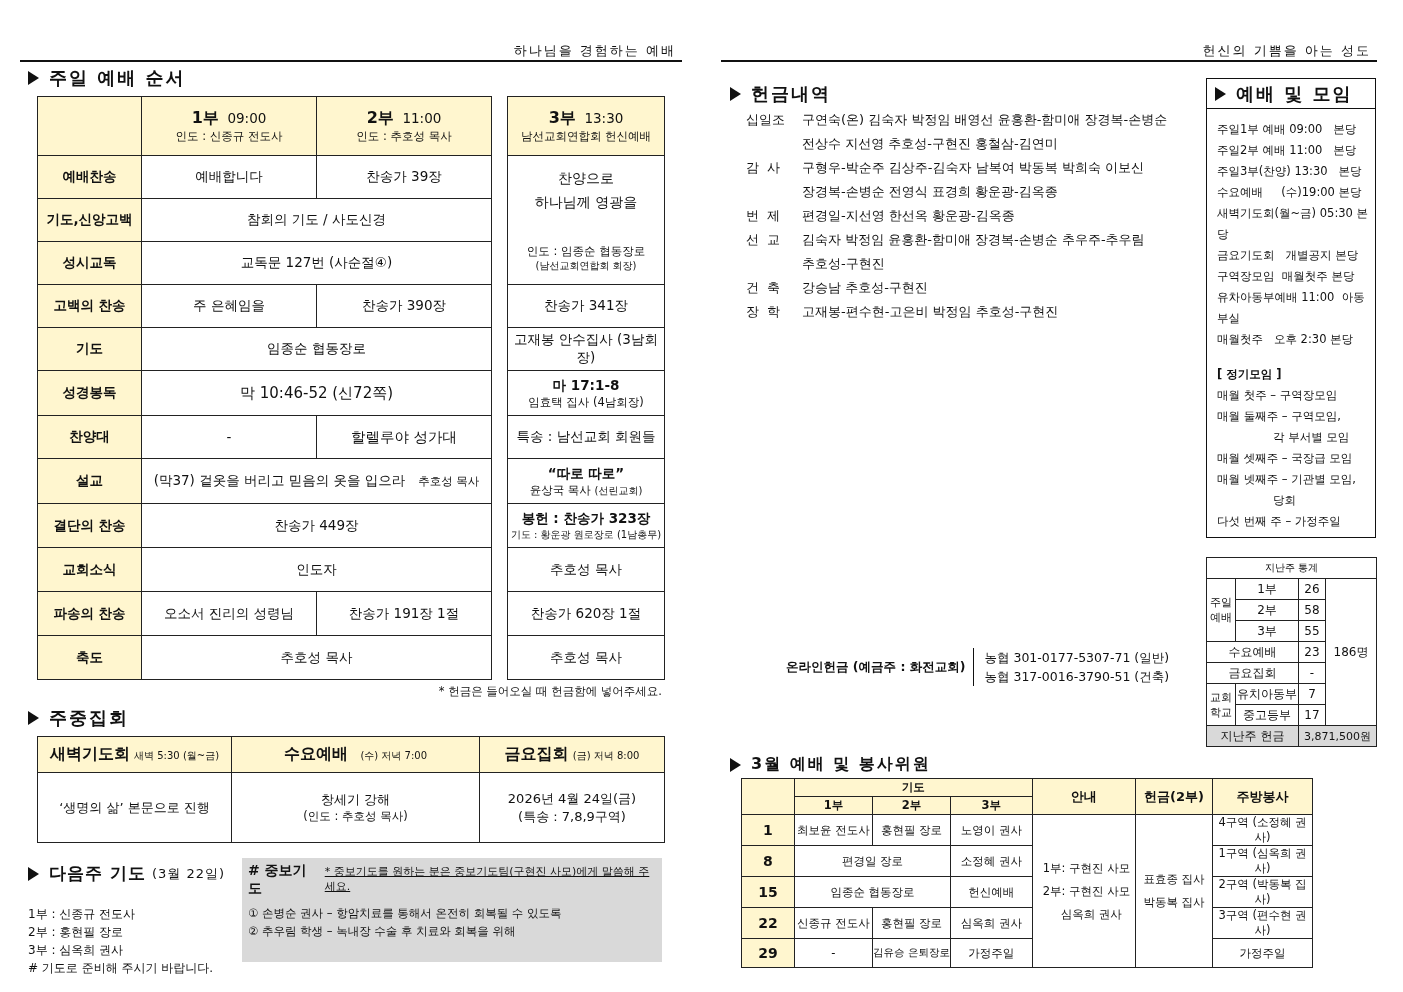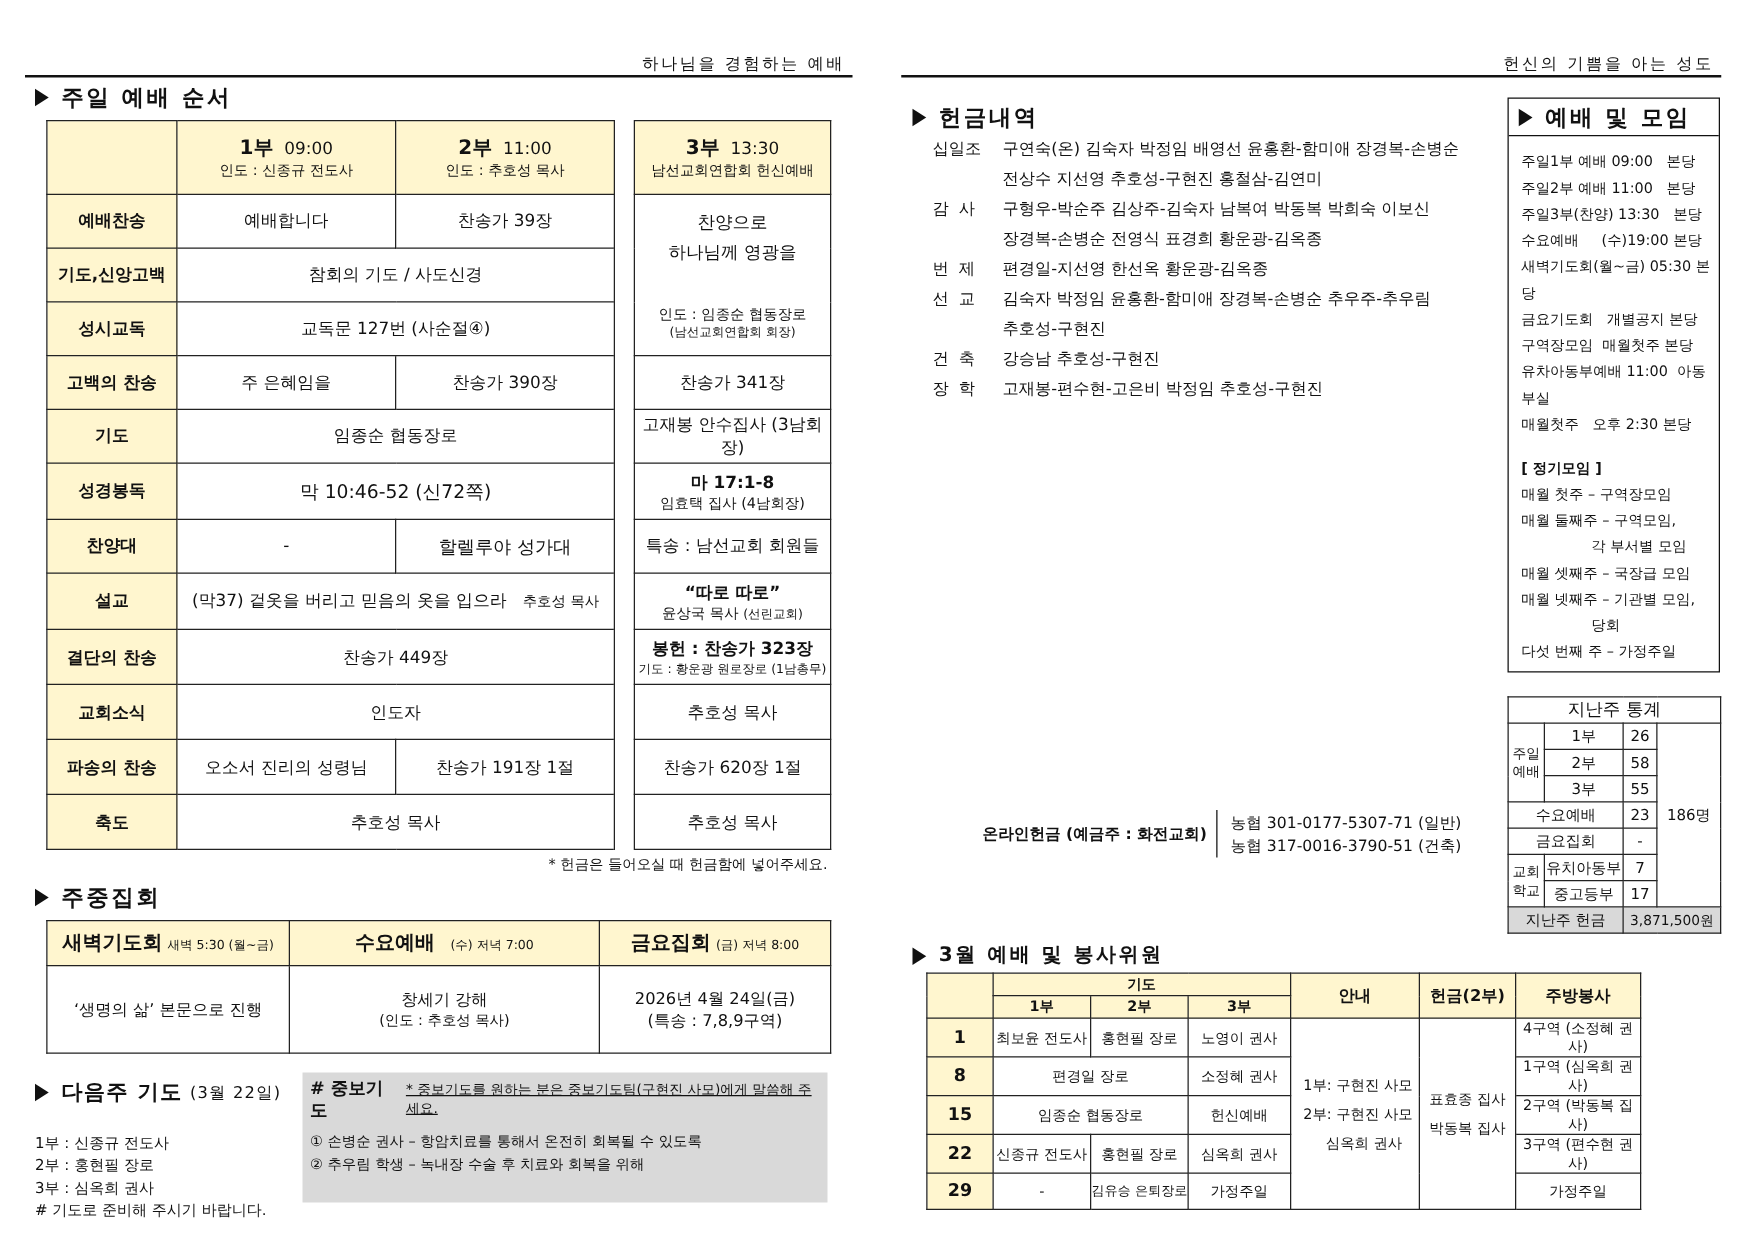--- a/index.html
+++ b/index.html
@@ -307,21 +307,21 @@
 
 <table class="abs stats" style="left:1206px; top:557px; width:170px;">
   <colgroup>
       <col style="width:29px">
       <col style="width:63px">
       <col style="width:27px">
       <col style="width:51px">
     </colgroup>
   <tbody>
       <tr>
-        <td colspan="4" style="font-size:14px;">지난주 통계</td>
+        <td colspan="4" style="font-size:10px;">지난주 통계</td>
       </tr>
   <tr>
     <td rowspan="3" class="xs" style="font-size:11px;">주일 예배</td>
     <td>1부</td>
     <td>26</td>
     <td rowspan="7">186명</td>
   </tr>
   <tr>
         <td>2부</td>
         <td>58</td>

